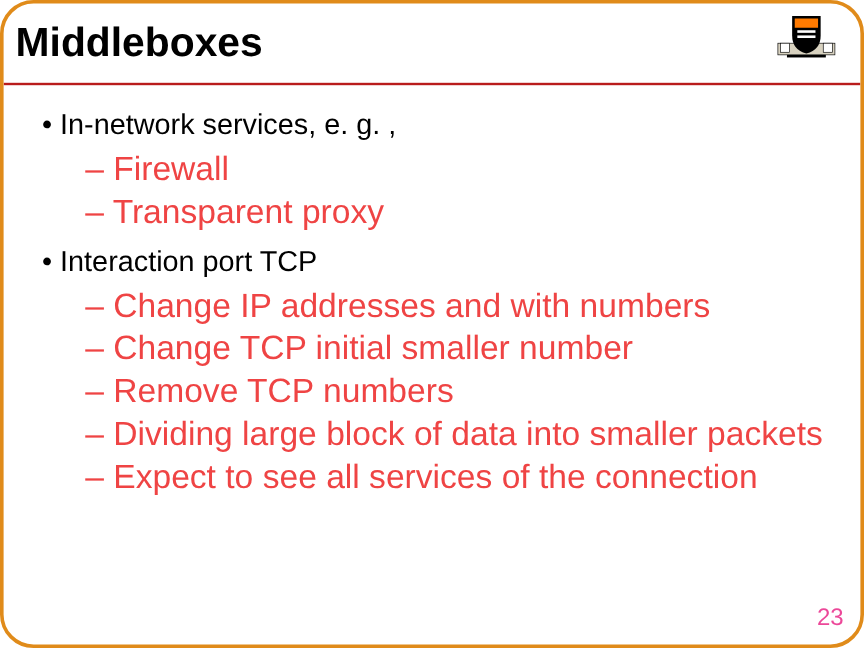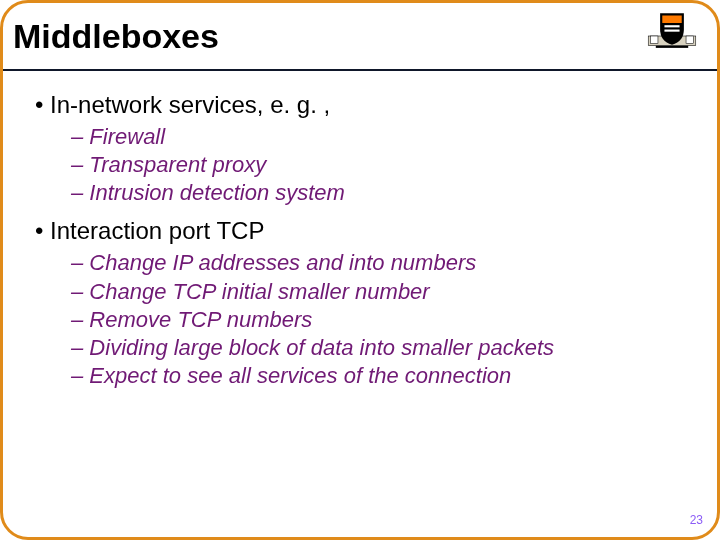--- a/index.html
+++ b/index.html
@@ -7,21 +7,21 @@
   .slide {
     width: 720px; height: 540px;
     border: 3px solid #e08b1a;
     border-radius: 28px;
     position: relative;
     overflow: hidden;
     background: #fff;
   }
   .title-bar {
     height: 68px;
-    border-bottom: 2px solid #0f172a;
+    border-bottom: 2px solid #b91c1c;
     display: flex;
     align-items: center;
     justify-content: space-between;
     padding: 0 18px 0 10px;
   }
   .title {
     font-size: 34px;
     font-weight: 700;
     color: #000;
   }
@@ -29,33 +29,32 @@
   .body {
     padding: 10px 18px 0 18px;
   }
   .top-bullet {
     font-size: 24px;
     color: #000;
     margin: 10px 0 4px 14px;
   }
   .sub-list { margin: 2px 0 6px 50px; }
   .sub-item {
-    font-size: 22px;
-    color: #701a75;
+    font-size: 28px;
+    color: #ef4444;
     line-height: 1.28;
-    font-style: italic;
   }
   .dash::before { content: "– "; }
   .dot::before { content: "• "; }
   .page-num {
     position: absolute;
     right: 14px;
     bottom: 10px;
-    font-size: 12px;
-    color: #8b5cf6;
+    font-size: 20px;
+    color: #ec4899;
   }
 </style>
 </head>
 <body>
 
 <div class="slide">
   <div class="title-bar">
     <div class="title">Middleboxes</div>
     <div class="crest">
       <svg viewBox="0 0 100 100" width="54" height="54">
@@ -69,26 +68,25 @@
         <rect x="20" y="68" width="60" height="4" fill="#000"></rect>
       </svg>
     </div>
   </div>
 
   <div class="body">
     <div class="top-bullet dot">In-network services, e. g. ,</div>
     <div class="sub-list">
       <div class="sub-item dash">Firewall</div>
       <div class="sub-item dash">Transparent proxy</div>
-      <div class="sub-item dash">Intrusion detection system</div>
     </div>
 
     <div class="top-bullet dot">Interaction port TCP</div>
     <div class="sub-list">
-      <div class="sub-item dash">Change IP addresses and into numbers</div>
+      <div class="sub-item dash">Change IP addresses and with numbers</div>
       <div class="sub-item dash">Change TCP initial smaller number</div>
       <div class="sub-item dash">Remove TCP numbers</div>
       <div class="sub-item dash">Dividing large block of data into smaller packets</div>
       <div class="sub-item dash">Expect to see all services of the connection</div>
     </div>
   </div>
 
   <div class="page-num">23</div>
 </div>
 

